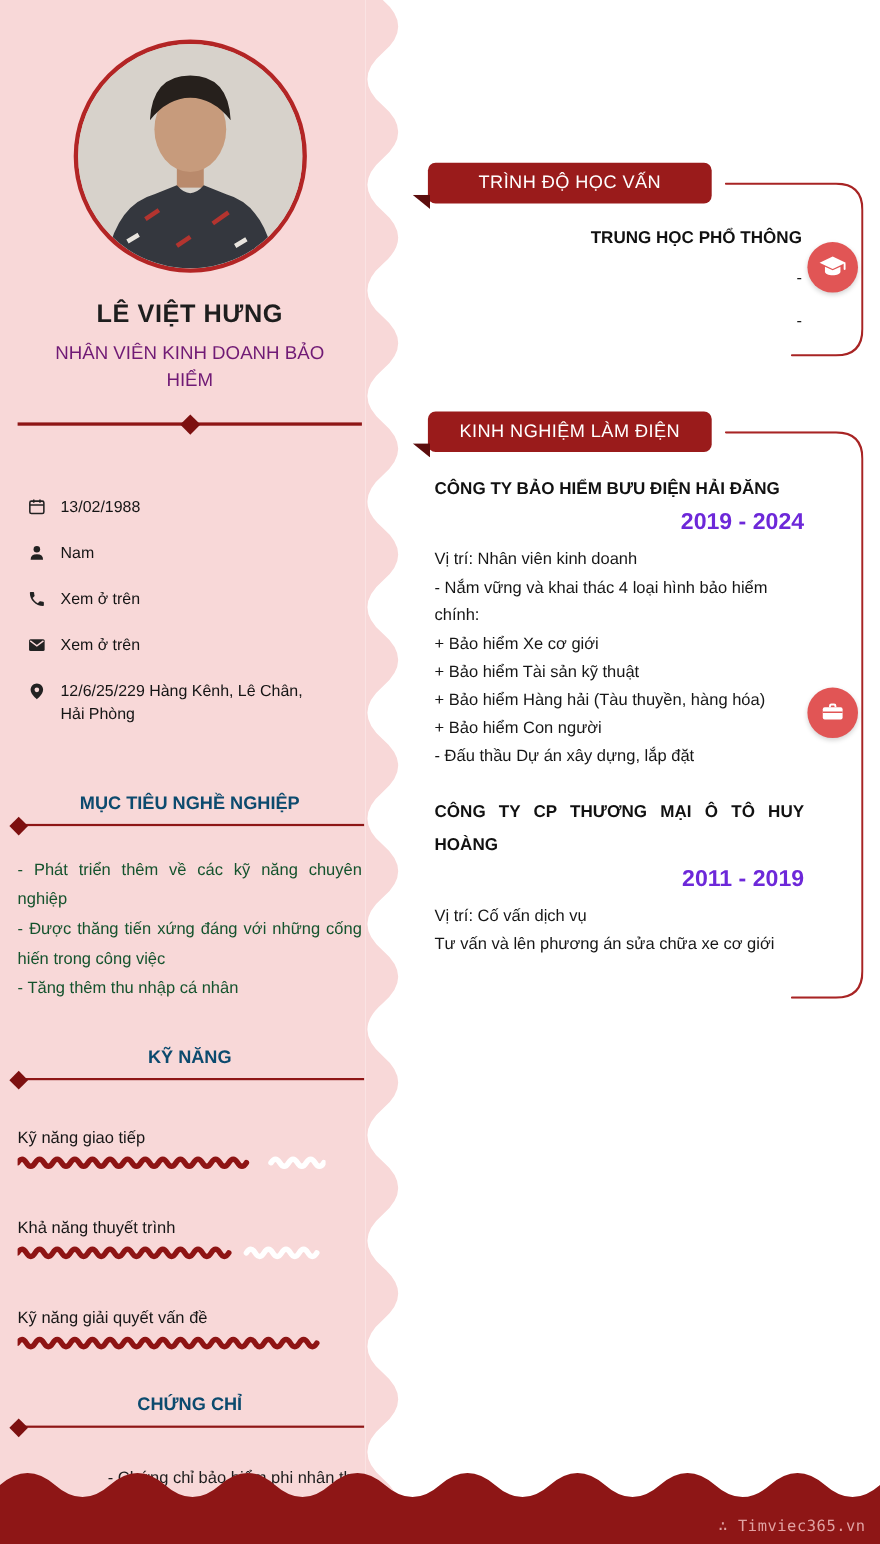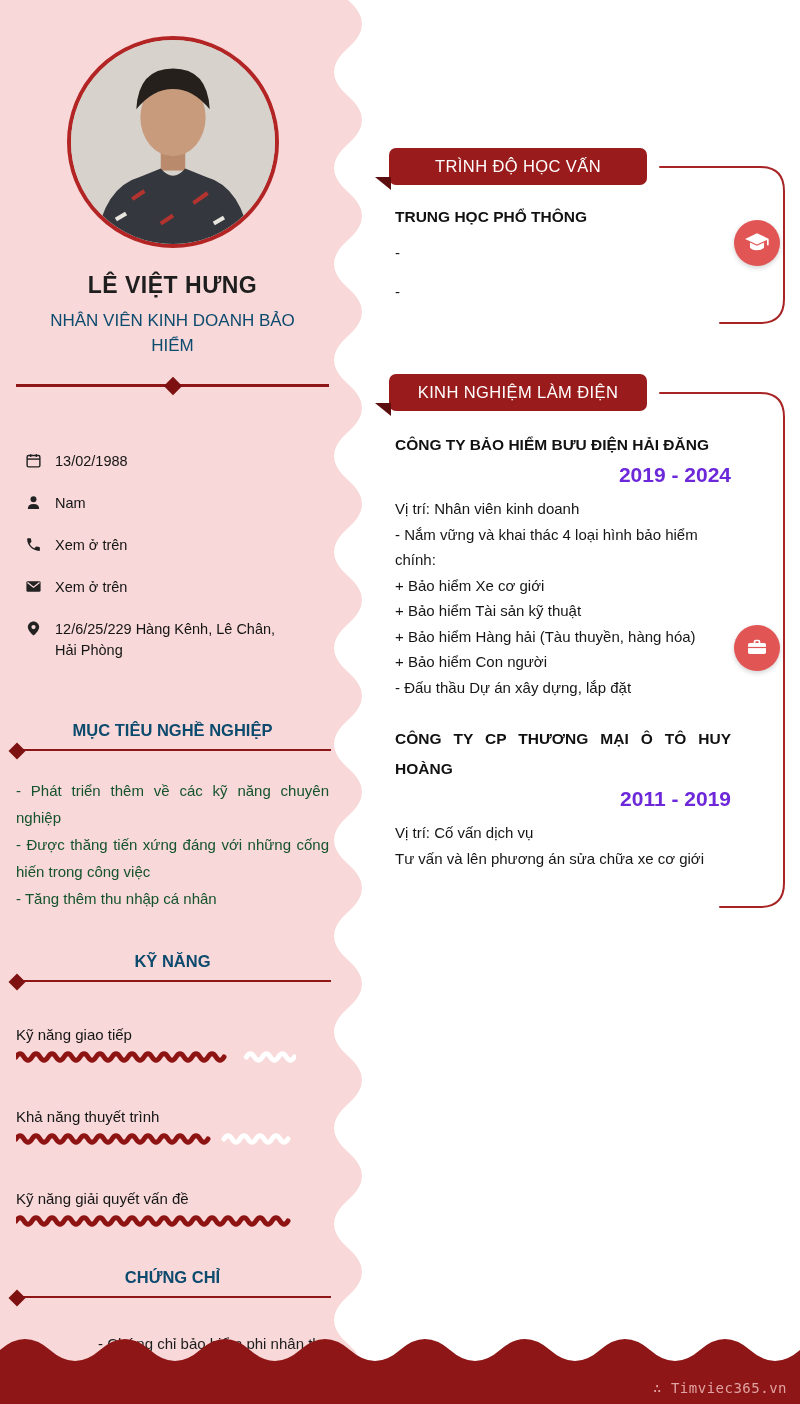--- a/index.html
+++ b/index.html
@@ -14,21 +14,21 @@
   #side-wave { position:absolute; left:332px; top:0; width:50px; height:1404px; display:block; }
   .side-inner { position:relative; width:345px; }
 
   .photo-ring {
     width:212px; height:212px; border-radius:50%; border:4px solid #B32525;
     overflow:hidden; margin:36px auto 0; background:#d7d2cb;
   }
   .photo-ring svg { display:block; width:100%; height:100%; }
 
   .candidate-name { text-align:center; font-size:23px; font-weight:bold; letter-spacing:.5px; margin-top:24px; color:#1e1e1e; }
-  .job-title { width:282px; margin:10px auto 0; text-align:center; font-size:17px; color:#0c4a6e; line-height:1.45; }
+  .job-title { width:282px; margin:10px auto 0; text-align:center; font-size:17px; color:#701a75; line-height:1.45; }
 
   .divider { margin:26px 16px 0; height:3px; background:#8E1616; position:relative; }
   .diamond { width:12px; height:12px; background:#7D1010; transform:rotate(45deg); display:inline-block; }
   .divider .diamond { position:absolute; left:50%; top:50%; transform:translate(-50%,-50%) rotate(45deg); width:13px; height:13px; }
 
   .contact { list-style:none; margin:64px 0 0 25px; width:305px; }
   .contact li { display:flex; gap:13px; margin-bottom:21px; font-size:14.5px; align-items:flex-start; line-height:1.45; color:#151515; }
   .cicon { width:17px; height:17px; flex:none; margin-top:1px; }
   .cicon svg { width:100%; height:100%; display:block; }
   .contact .addr-text { max-width:238px; display:inline-block; }
@@ -73,21 +73,21 @@
 
   .pin-circle {
     position:absolute; left:359px; width:46px; height:46px; border-radius:50%;
     background:#E15555; display:flex; align-items:center; justify-content:center;
     box-shadow:0 2px 5px rgba(0,0,0,.18); z-index:3;
   }
   .pin-circle svg { display:block; }
   .pin-edu { top:54px; }
   .pin-exp { top:233px; }
 
-  .panel-body-edu { position:relative; padding:42px 56px 0 20px; }
+  .panel-body-edu { position:relative; padding:42px 56px 0 20px;text-align:right; }
   .school { font-weight:bold; font-size:15.5px; color:#111; }
   .eduline { margin-top:15px; font-size:15px; line-height:1.6; }
 
   .panel-body-exp { position:relative; padding:38px 54px 0 20px; font-size:15px; color:#161616; }
   .company { font-weight:bold; font-size:15.5px; text-align:justify; line-height:1.9; color:#111; }
   .period { font-weight:bold; text-align:right; font-size:21px; margin-top:4px; color:#6d28d9; }
   .position { margin-top:9px; line-height:1.7; }
   .detail { line-height:1.7; }
   .job2 { margin-top:24px; }
 

